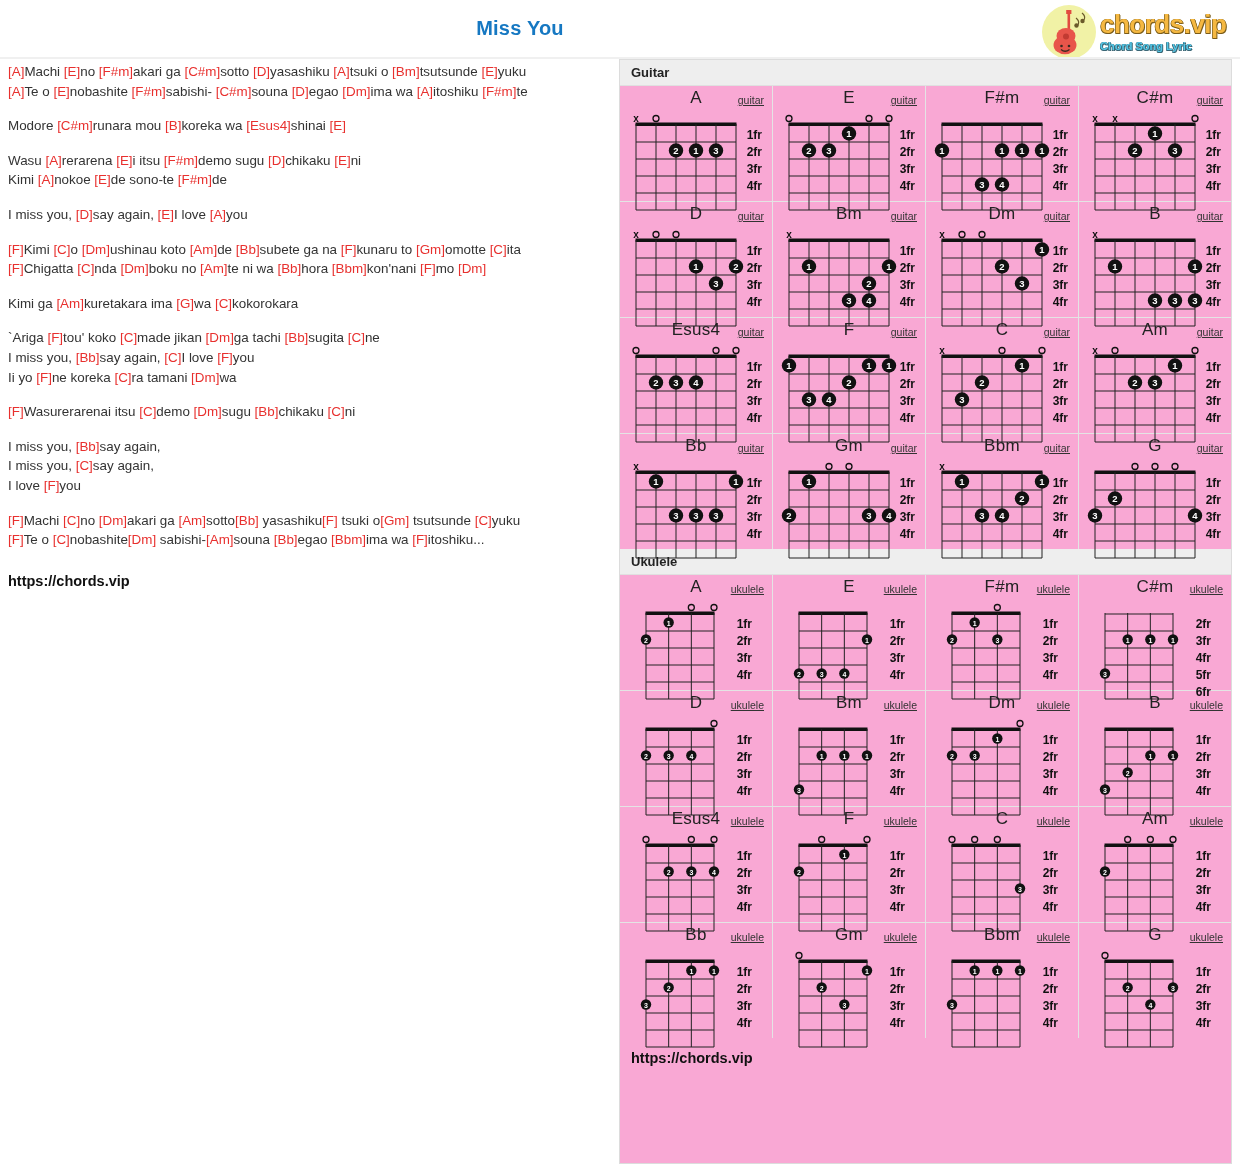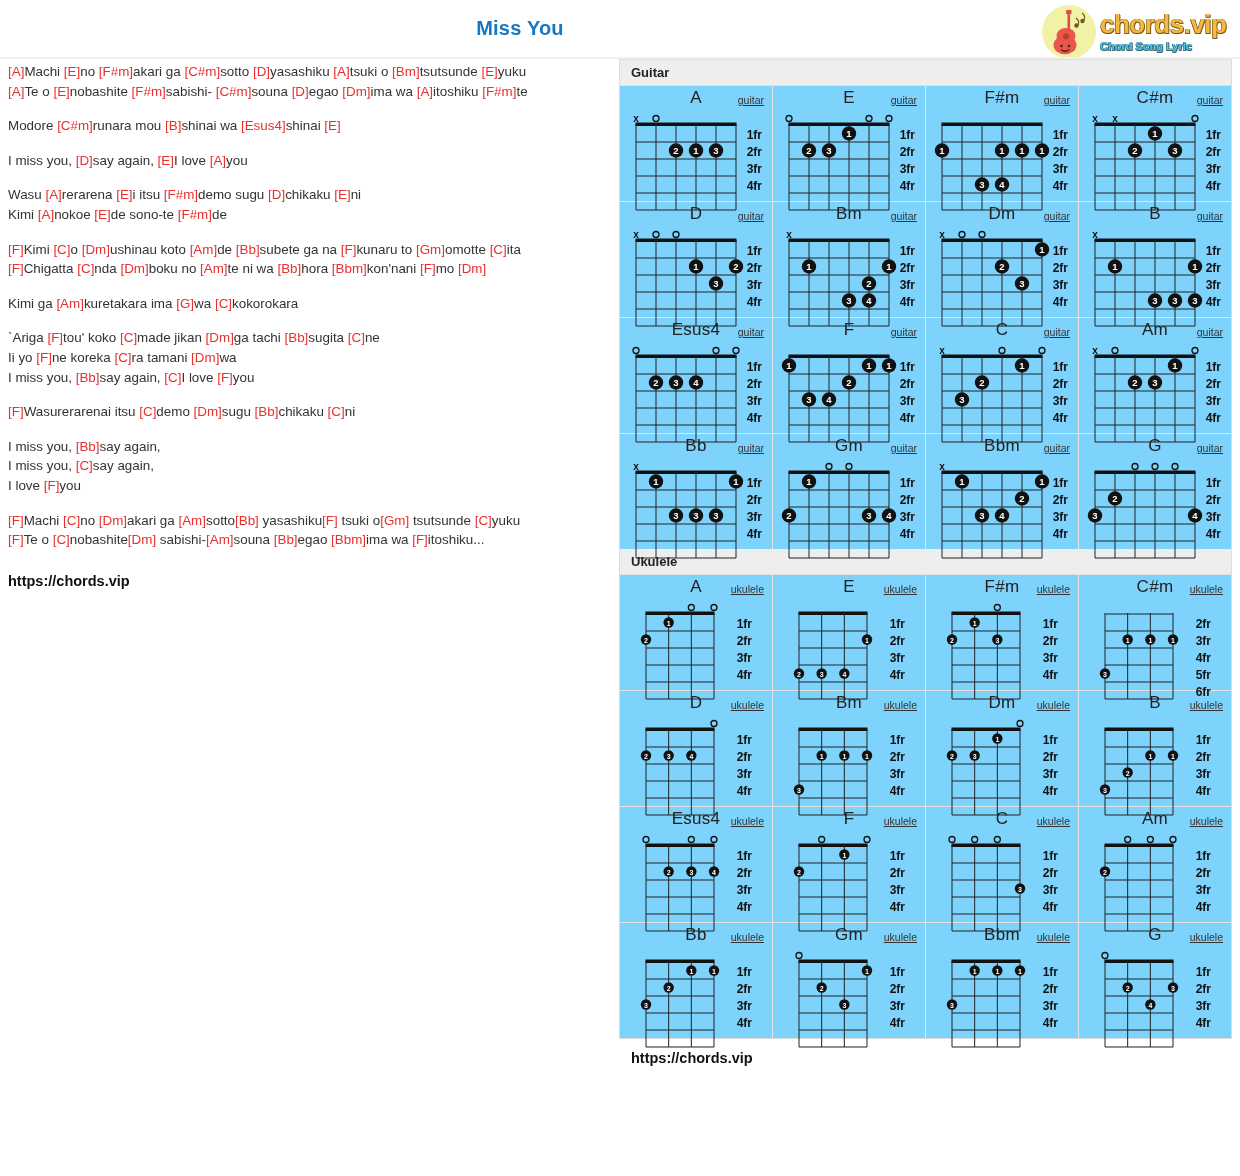--- a/index.html
+++ b/index.html
@@ -51,22 +51,22 @@
   .lyr-block { margin-bottom: 15px; }
   .lyr-line { white-space: pre-wrap; }
   .chord { color: #e8302e; }
   .site-link {
     margin-top: 22px; font-size: 14.5px; font-weight: bold; color: #111;
   }
 
   
   .panel {
     position: absolute; left: 619px; top: 59px;
-    width: 613px; height: 980px;
-    border: 1px solid #dcdcdc; background: #7dd3fc;
+    width: 613px; height: 1105px;
+    border: 1px solid #dcdcdc; background: #f9a8d4;
   }
   .sec-head {
     background: #eeeeee; border-bottom: 1px solid #e0e0e0;
     font-size: 13px; font-weight: bold; color: #222;
     padding: 5px 0 5px 11px;
   }
   .grid-row {
     display: flex; border-bottom: 1px solid #e4e4e4;
   }
   .grid-row:last-child { border-bottom: none; }
@@ -132,40 +132,40 @@
     </div>
   </div>
   <div class="header-rule"></div>
 
   <div class="lyrics" id="lyrics-col">
       <div class="lyr-block">
         <div class="lyr-line"><span class="chord">[A]</span><span>Machi </span><span class="chord">[E]</span><span>no </span><span class="chord">[F#m]</span><span>akari ga </span><span class="chord">[C#m]</span><span>sotto </span><span class="chord">[D]</span><span>yasashiku </span><span class="chord">[A]</span><span>tsuki o </span><span class="chord">[Bm]</span><span>tsutsunde </span><span class="chord">[E]</span><span>yuku</span></div>
         <div class="lyr-line"><span class="chord">[A]</span><span>Te o </span><span class="chord">[E]</span><span>nobashite </span><span class="chord">[F#m]</span><span>sabishi- </span><span class="chord">[C#m]</span><span>souna </span><span class="chord">[D]</span><span>egao </span><span class="chord">[Dm]</span><span>ima wa </span><span class="chord">[A]</span><span>itoshiku </span><span class="chord">[F#m]</span><span>te</span></div>
       </div>
       <div class="lyr-block">
-        <div class="lyr-line"><span>Modore </span><span class="chord">[C#m]</span><span>runara mou </span><span class="chord">[B]</span><span>shinai wa </span><span class="chord">[Esus4]</span><span>shinai </span><span class="chord">[E]</span></div>
-      </div>
-      <div class="lyr-block">
-        <div class="lyr-line"><span>I miss you, </span><span class="chord">[D]</span><span>say again, </span><span class="chord">[E]</span><span>I love </span><span class="chord">[A]</span><span>you</span></div>
+        <div class="lyr-line"><span>Modore </span><span class="chord">[C#m]</span><span>runara mou </span><span class="chord">[B]</span><span>koreka wa </span><span class="chord">[Esus4]</span><span>shinai </span><span class="chord">[E]</span></div>
       </div>
       <div class="lyr-block">
         <div class="lyr-line"><span>Wasu </span><span class="chord">[A]</span><span>rerarena </span><span class="chord">[E]</span><span>i itsu </span><span class="chord">[F#m]</span><span>demo sugu </span><span class="chord">[D]</span><span>chikaku </span><span class="chord">[E]</span><span>ni</span></div>
         <div class="lyr-line"><span>Kimi </span><span class="chord">[A]</span><span>nokoe </span><span class="chord">[E]</span><span>de sono-te </span><span class="chord">[F#m]</span><span>de</span></div>
+      </div>
+      <div class="lyr-block">
+        <div class="lyr-line"><span>I miss you, </span><span class="chord">[D]</span><span>say again, </span><span class="chord">[E]</span><span>I love </span><span class="chord">[A]</span><span>you</span></div>
       </div>
       <div class="lyr-block">
         <div class="lyr-line"><span class="chord">[F]</span><span>Kimi </span><span class="chord">[C]</span><span>o </span><span class="chord">[Dm]</span><span>ushinau koto </span><span class="chord">[Am]</span><span>de </span><span class="chord">[Bb]</span><span>subete ga na </span><span class="chord">[F]</span><span>kunaru to </span><span class="chord">[Gm]</span><span>omotte </span><span class="chord">[C]</span><span>ita</span></div>
         <div class="lyr-line"><span class="chord">[F]</span><span>Chigatta </span><span class="chord">[C]</span><span>nda </span><span class="chord">[Dm]</span><span>boku no </span><span class="chord">[Am]</span><span>te ni wa </span><span class="chord">[Bb]</span><span>hora </span><span class="chord">[Bbm]</span><span>kon'nani </span><span class="chord">[F]</span><span>mo </span><span class="chord">[Dm]</span></div>
       </div>
       <div class="lyr-block">
         <div class="lyr-line"><span>Kimi ga </span><span class="chord">[Am]</span><span>kuretakara ima </span><span class="chord">[G]</span><span>wa </span><span class="chord">[C]</span><span>kokorokara</span></div>
       </div>
       <div class="lyr-block">
         <div class="lyr-line"><span>`Ariga </span><span class="chord">[F]</span><span>tou' koko </span><span class="chord">[C]</span><span>made jikan </span><span class="chord">[Dm]</span><span>ga tachi </span><span class="chord">[Bb]</span><span>sugita </span><span class="chord">[C]</span><span>ne</span></div>
+        <div class="lyr-line"><span>I miss you, </span><span class="chord">[Bb]</span><span>say again, </span><span class="chord">[C]</span><span>I love </span><span class="chord">[F]</span><span>you</span></div>
         <div class="lyr-line"><span>Ii yo </span><span class="chord">[F]</span><span>ne koreka </span><span class="chord">[C]</span><span>ra tamani </span><span class="chord">[Dm]</span><span>wa</span></div>
-        <div class="lyr-line"><span>I miss you, </span><span class="chord">[Bb]</span><span>say again, </span><span class="chord">[C]</span><span>I love </span><span class="chord">[F]</span><span>you</span></div>
       </div>
       <div class="lyr-block">
         <div class="lyr-line"><span class="chord">[F]</span><span>Wasurerarenai itsu </span><span class="chord">[C]</span><span>demo </span><span class="chord">[Dm]</span><span>sugu </span><span class="chord">[Bb]</span><span>chikaku </span><span class="chord">[C]</span><span>ni</span></div>
       </div>
       <div class="lyr-block">
         <div class="lyr-line"><span>I miss you, </span><span class="chord">[Bb]</span><span>say again,</span></div>
         <div class="lyr-line"><span>I miss you, </span><span class="chord">[C]</span><span>say again,</span></div>
         <div class="lyr-line"><span>I love </span><span class="chord">[F]</span><span>you</span></div>
       </div>
       <div class="lyr-block">

